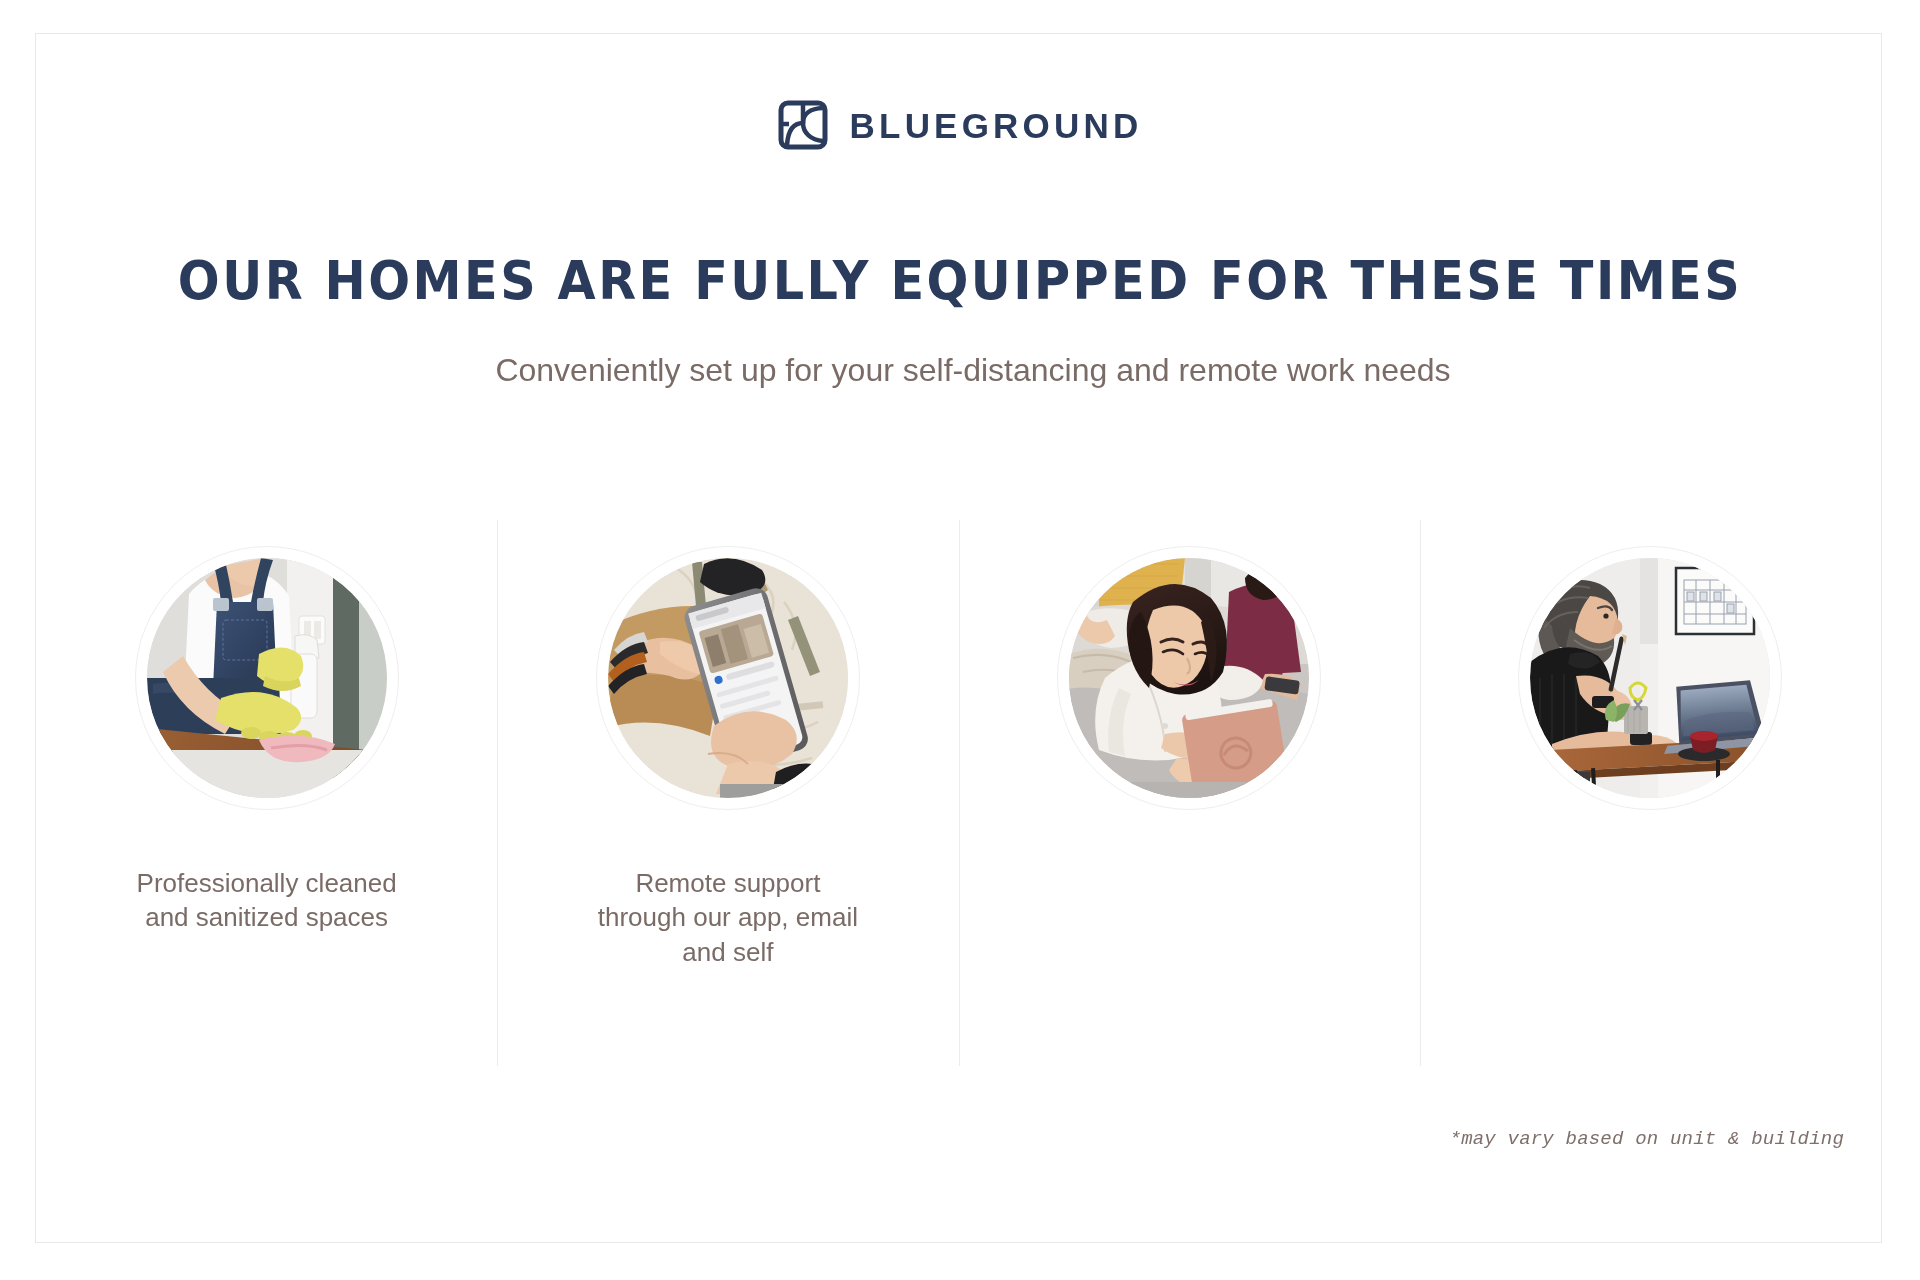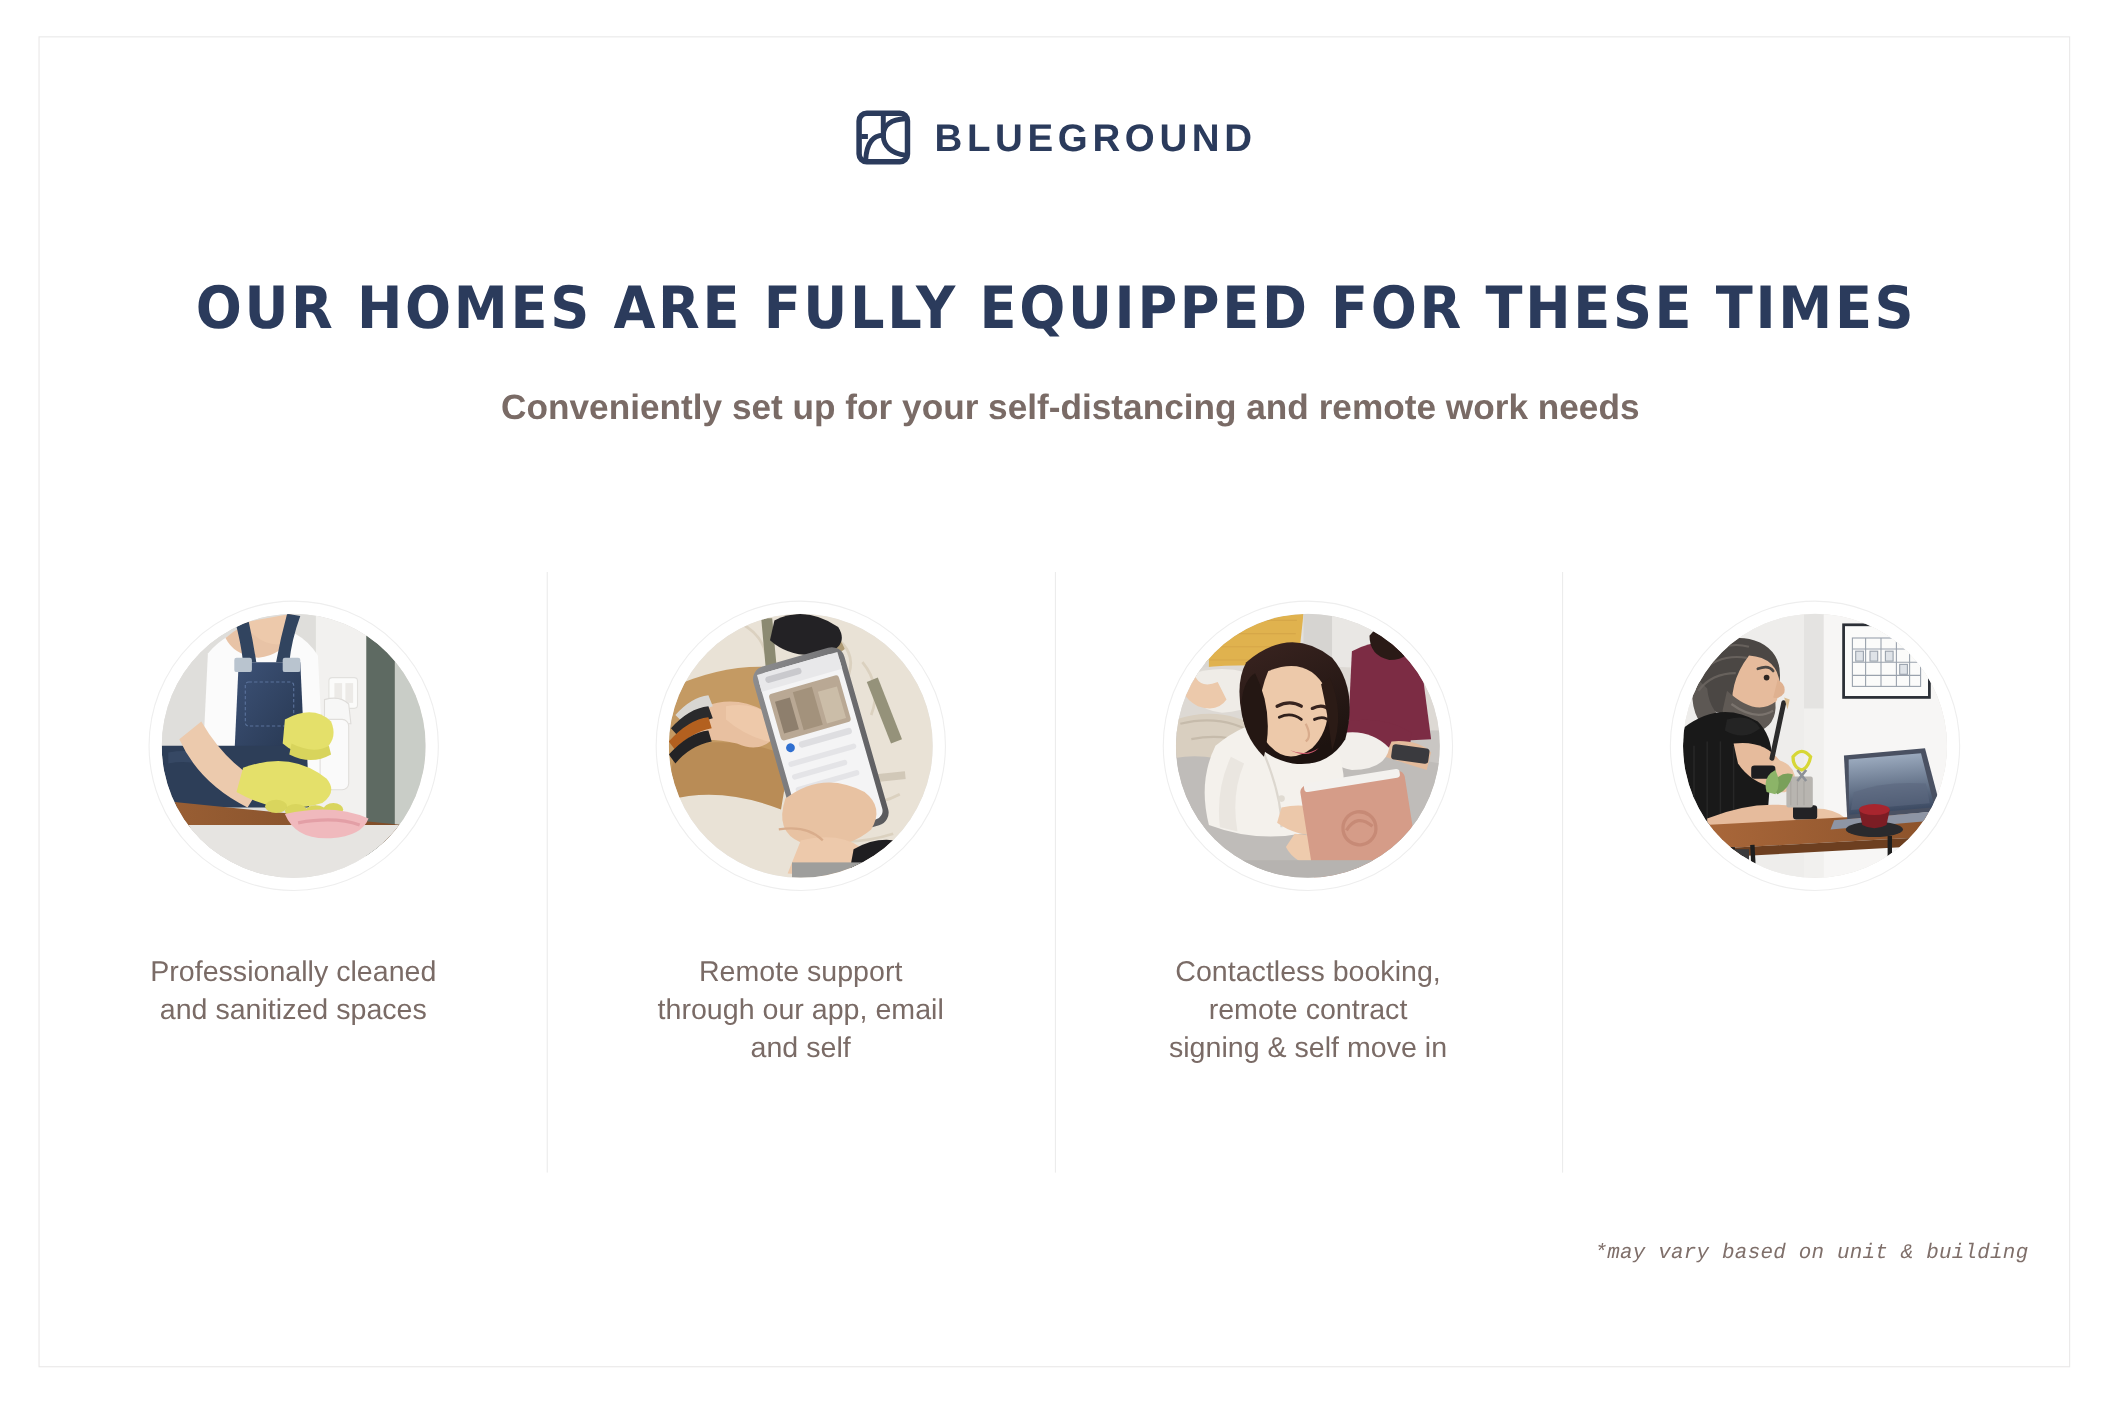--- a/index.html
+++ b/index.html
@@ -77,21 +77,21 @@
 
   
   .subtitle {
     position: absolute;
     left: 0;
     top: 350px;
     width: 1920px;
     text-align: center;
     font-family: "Liberation Sans", sans-serif;
     font-size: 32px;
-    font-weight: 700;
+    font-weight: 400;
     color: #7a6b66;
     line-height: 1.3;
     white-space: nowrap;
     padding-left: 26px;
   }
 
   
   .columns {
     position: absolute;
     left: 36px;
@@ -412,23 +412,20 @@
                 <rect x="118" y="150" width="96" height="88" rx="6" fill="#d59c88"></rect>
                 <rect x="122" y="148" width="88" height="8" rx="3" fill="#f3f1ee"></rect>
                 <circle cx="166" cy="196" r="15" fill="none" stroke="#c78a76" stroke-width="3"></circle>
                 <path d="M154 196 q12 -14 24 0" fill="none" stroke="#c78a76" stroke-width="3"></path>
               </g>
               <rect x="0" y="224" width="240" height="16" fill="#b6b3b0"></rect>
             </g>
           </svg>
         </div>
       </div>
-      <div class="caption">Contactless booking,
-remote contract
-signing &amp; self move in</div>
     </div>
 
     <div class="col">
       <div class="photo-ring">
         <div class="photo">
           <svg viewBox="0 0 240 240">
             <defs>
               <clipPath id="c4">
                   <circle cx="120" cy="120" r="120"></circle>
                 </clipPath>

